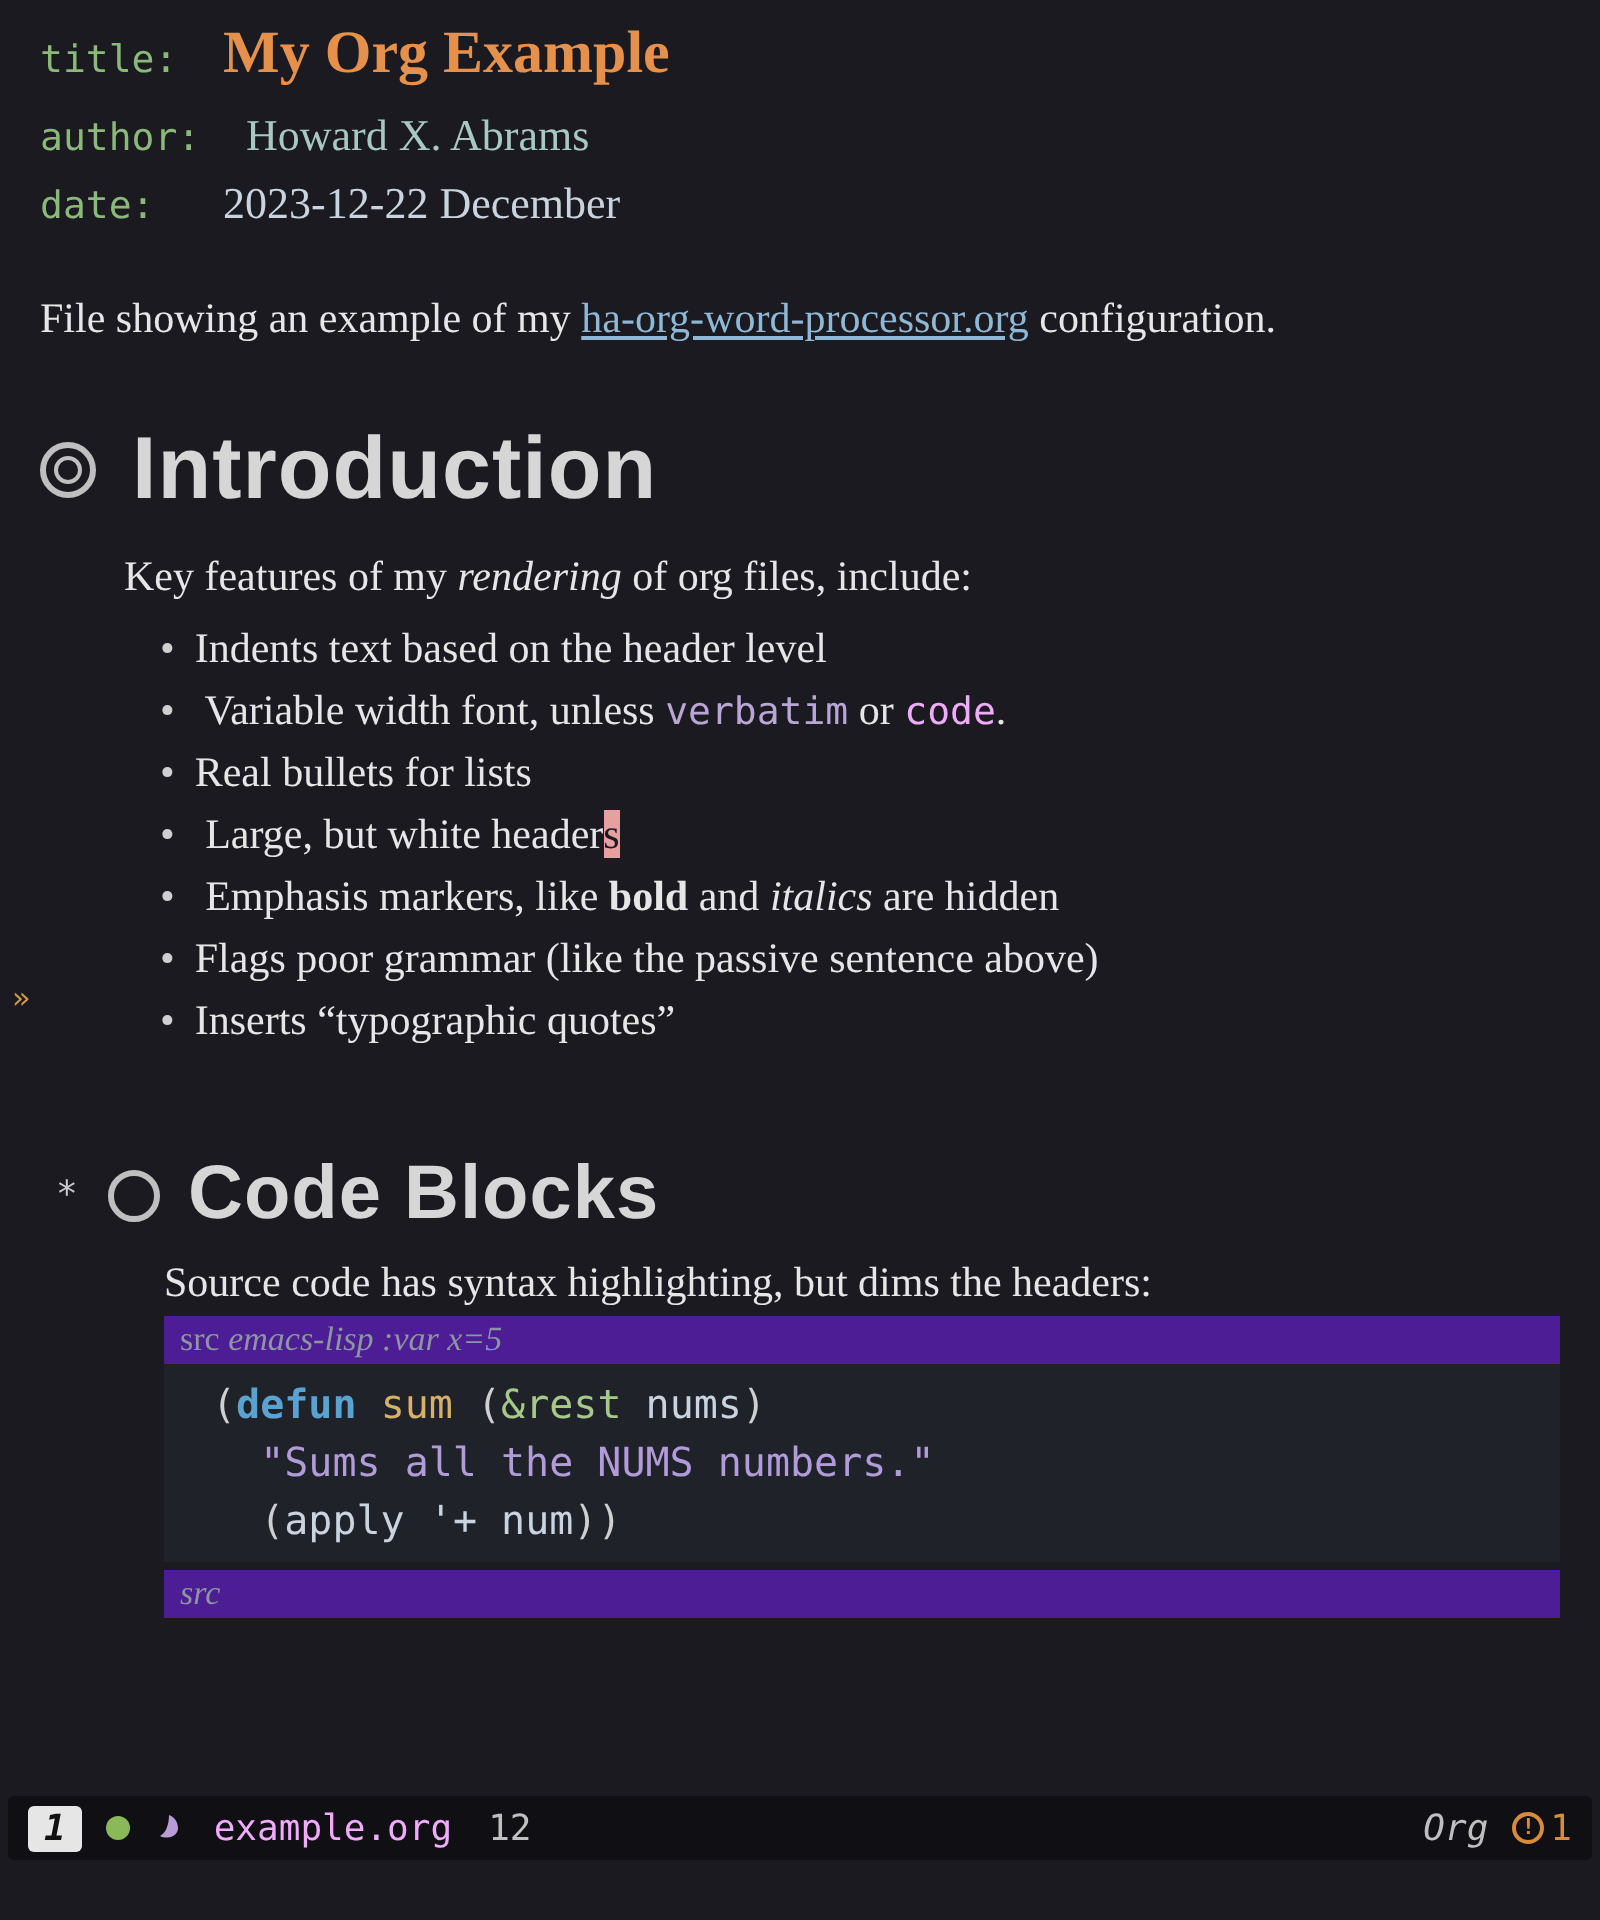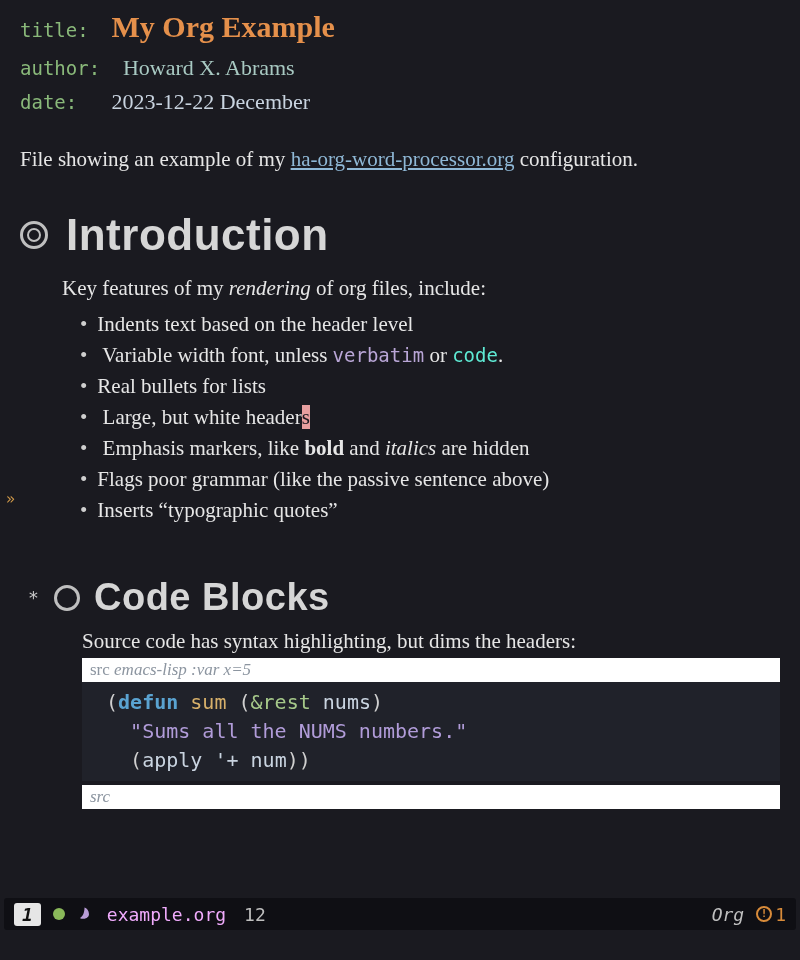--- a/index.html
+++ b/index.html
@@ -109,21 +109,21 @@
     color: #cfcfcf;
     margin-right: 10px;
   }
   .verbatim {
     font-family: 'Menlo','Consolas',monospace;
     color: #b9a6d6;
     font-size: 19px;
   }
   .code-word {
     font-family: 'Menlo','Consolas',monospace;
-    color: #5eead4;
+    color: #f0abfc;
     font-size: 19px;
   }
   .bold { font-weight: 700; }
   .italic { font-style: italic; }
   .cursor-char {
     background: #e79f9f;
     color: #1a1a20;
   }
 
   
@@ -139,21 +139,21 @@
   
   .section2-body {
     margin-left: 62px;
     margin-top: 10px;
   }
   .section2-lead {
     font-size: 21px;
     color: #e6e6e6;
   }
   .src-header, .src-footer {
-    background: #ffffff;
+    background: #4c1d95;
     color: #8c95a0;
     font-style: italic;
     font-family: Georgia,serif;
     font-size: 17px;
     padding: 2px 8px;
     margin-top: 4px;
   }
   .src-header .kw { font-style: normal; font-family: Georgia,serif; }
   .code-block {
     background: #20222a;

